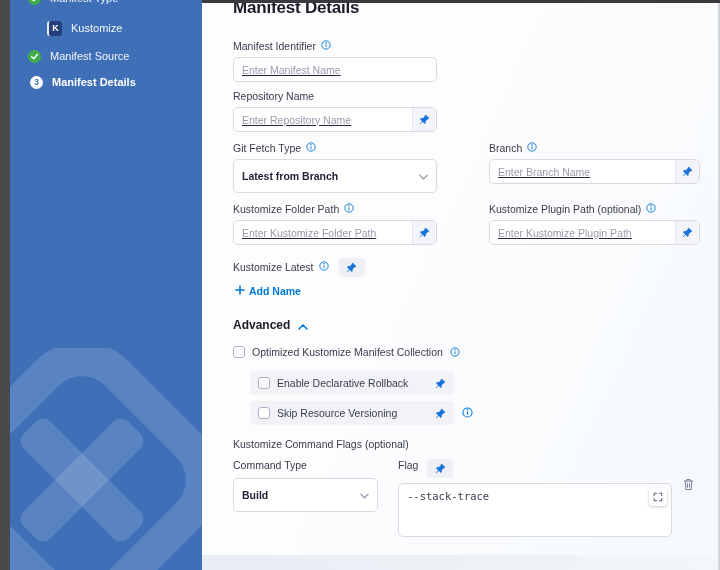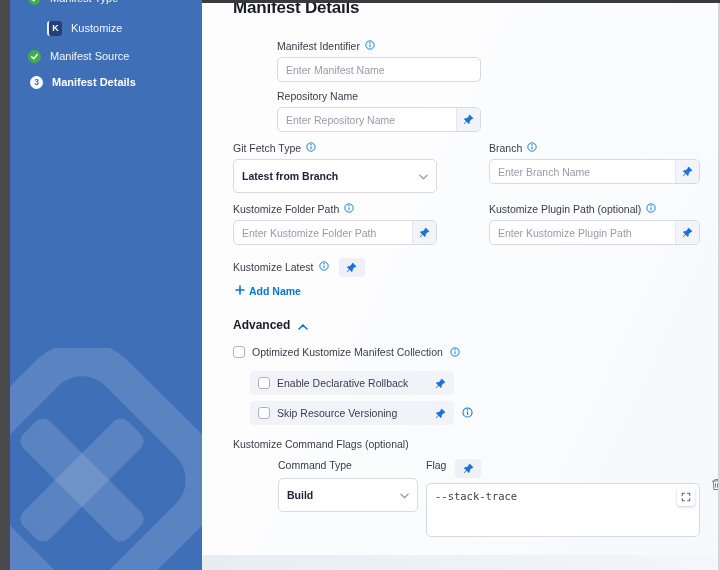--- a/index.html
+++ b/index.html
@@ -36,29 +36,29 @@
              padding:0 20px 0 31px; overflow:hidden; }
   .top-edge { position:absolute; left:0; top:0; width:100%; height:3px; background:#3a3a3c; }
   .right-edge { position:absolute; right:0; top:3px; bottom:0; width:2px; background:#d2d6db; }
   .footer-band { position:absolute; left:0; bottom:0; width:100%; height:15px;
                  background:linear-gradient(90deg,#e8edf4 0%,#edf2f7 55%,#f3f7fa 100%); }
 
   h1 { font-size:17px; font-weight:bold; color:#1b1c28; letter-spacing:-0.2px; margin-top:-2px; }
 
   .lbl { display:flex; align-items:center; gap:5px; font-size:10.5px; font-weight:500;
          color:#3a3b4d; line-height:13px; margin-bottom:4px; }
-  .field { margin-top:8px;margin-left:44px; }
+  .field { margin-top:8px; }
   .field.first { margin-top:22px; }
   .row { display:flex; gap:52px; margin-top:10px; }
   .col-l { width:204px; } .col-r { width:211px; }
 
   .inputwrap { display:flex; width:100%; height:25px; background:#fff; border:1px solid #d8d9e3;
                border-radius:5px; overflow:hidden; }
   .inputwrap input { flex:1; min-width:0; border:none; outline:none; padding:0 8px; font-size:10.5px;
-                     font-family:inherit; color:#24253a; background:transparent; }
+                     font-family:inherit; color:#24253a; background:transparent;text-decoration:underline; }
   .inputwrap input::placeholder { color:#989aad; }
   .pin-suffix { width:24px; flex:0 0 24px; background:#f3f4f9; border-left:1px solid #e4e5ee;
                 display:flex; align-items:center; justify-content:center; cursor:pointer; }
   .w204 { width:204px; } .w211 { width:211px; }
 
   .select { display:flex; align-items:center; justify-content:space-between; height:25px;
             background:#fff; border:1px solid #d8d9e3; border-radius:5px; padding:16px 8px;
             font-size:10.5px; font-weight:600; color:#22233a; cursor:pointer; }
 
   .pill { display:inline-flex; align-items:center; justify-content:center; background:#eef0f6;
@@ -75,21 +75,21 @@
   .cb-row { display:flex; align-items:center; gap:7px; margin-top:9px; }
   .cb-row .lbl-inline { font-size:10.5px; color:#3a3b4d; }
   .gray-row-wrap { display:flex; align-items:center; gap:8px; margin-top:6px; }
   .gray-row { display:flex; align-items:center; gap:7px; width:204px; height:24px;
               background:#f2f3f9; border-radius:4px; padding:0 8px; }
   .gray-row .lbl-inline { flex:1; font-size:10.5px; color:#3a3b4d; }
   .gray-row .pin-btn { cursor:pointer; display:inline-flex; }
   .gray-row-wrap.mt10 { margin-top:10px; }
 
   .cmdflags-lbl { margin-top:13px; font-size:10.5px; font-weight:500; color:#3a3b4d; }
-  .cmd-row { display:flex; gap:8px; margin-top:9px;margin-left:45px; }
+  .cmd-row { display:flex; gap:20px; margin-top:9px; }
   .cmd-left { width:145px; }
   .cmd-left .select { margin-top:6px; }
   .flag-col { width:274px; }
   .flag-head { display:flex; align-items:flex-start; gap:9px; }
   .flag-box { position:relative; margin-top:5px; }
   .flag-area { width:274px; height:54px; resize:none; border:1px solid #d8d9e3; border-radius:5px;
                background:#fff; padding:6px 8px; font-family:"DejaVu Sans Mono","Liberation Mono",monospace;
                font-size:10.5px; color:#3a3b4e; outline:none; }
   .expand-btn { position:absolute; top:5px; right:5px; width:18px; height:18px; background:#fff;
                 border-radius:4px; box-shadow:0 1px 3px rgba(40,41,61,.25); display:flex;

